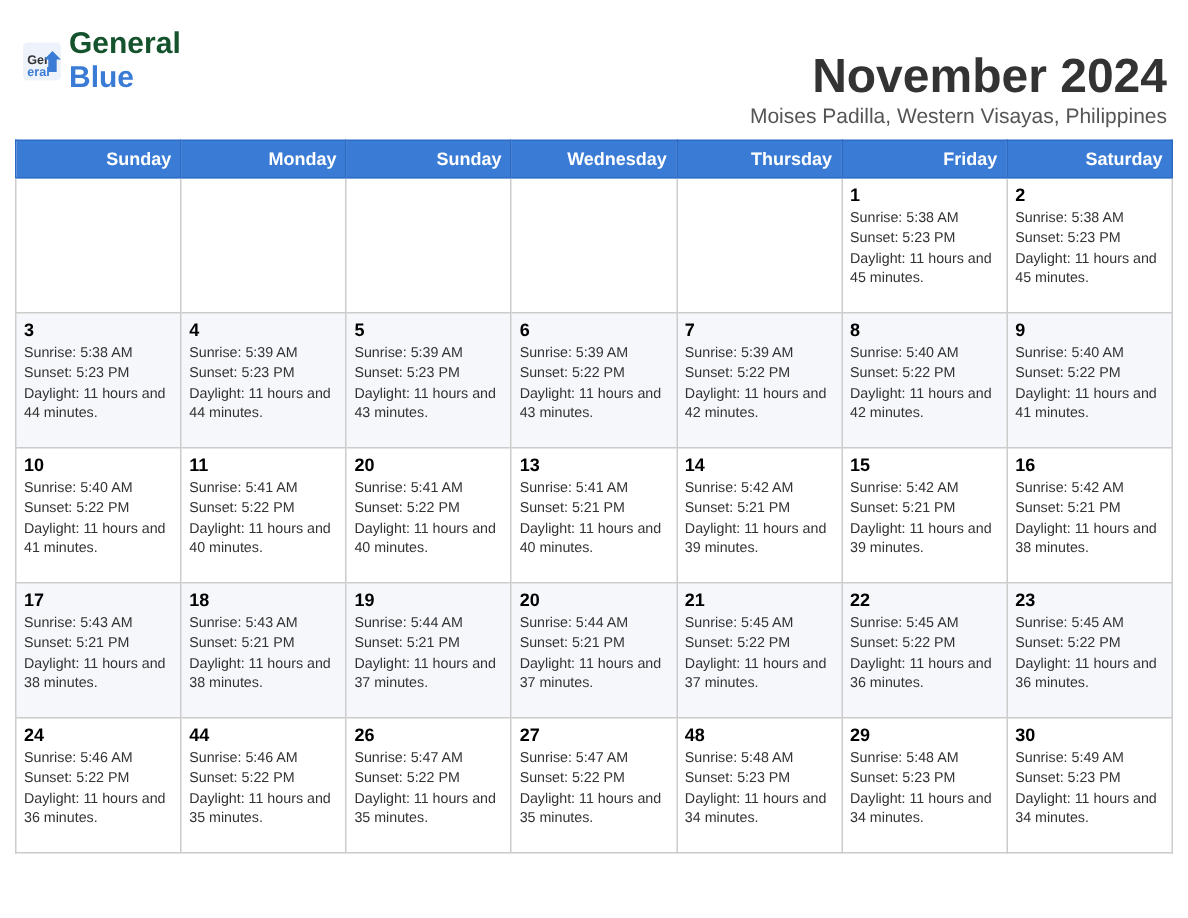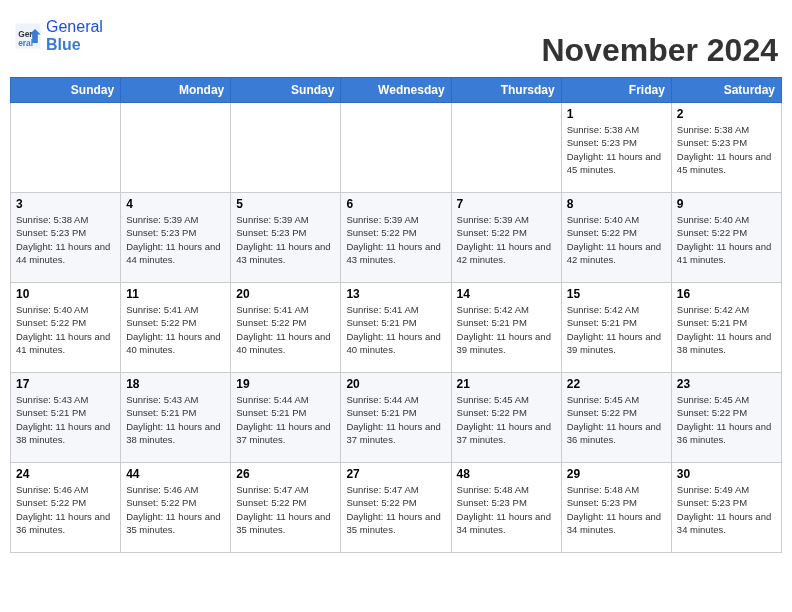--- a/index.html
+++ b/index.html
@@ -16,26 +16,26 @@
       align-items: flex-start;
       margin-bottom: 4px;
       padding: 8px 4px 4px 4px;
     }
     .logo {
       display: flex;
       align-items: center;
       gap: 4px;
     }
     .logo-text-general {
-      font-size: 16px;
-      font-weight: normal;
-      color: #1d4ed8;
+      font-size: 20px;
+      font-weight: bold;
+      color: #14532d;
     }
     .logo-text-blue {
-      font-size: 16px;
+      font-size: 20px;
       font-weight: bold;
       color: #3a7bd5;
       margin-top: 12px;
     }
     .logo-icon {
       width: 28px;
       height: 28px;
     }
     .title-block {
       text-align: right;
@@ -107,20 +107,21 @@
     </svg>
     <div>
       <div>
         <span class="logo-text-general">General</span><br>
         <span class="logo-text-blue">Blue</span>
       </div>
     </div>
   </div>
   <div class="title-block">
     <div class="month-title">November 2024</div>
+    <div class="location-title">Moises Padilla, Western Visayas, Philippines</div>
   </div>
 </div>
 
 <table class="calendar">
   <thead>
     <tr>
         <th>Sunday</th>
         <th>Monday</th>
         <th>Sunday</th>
         <th>Wednesday</th>

